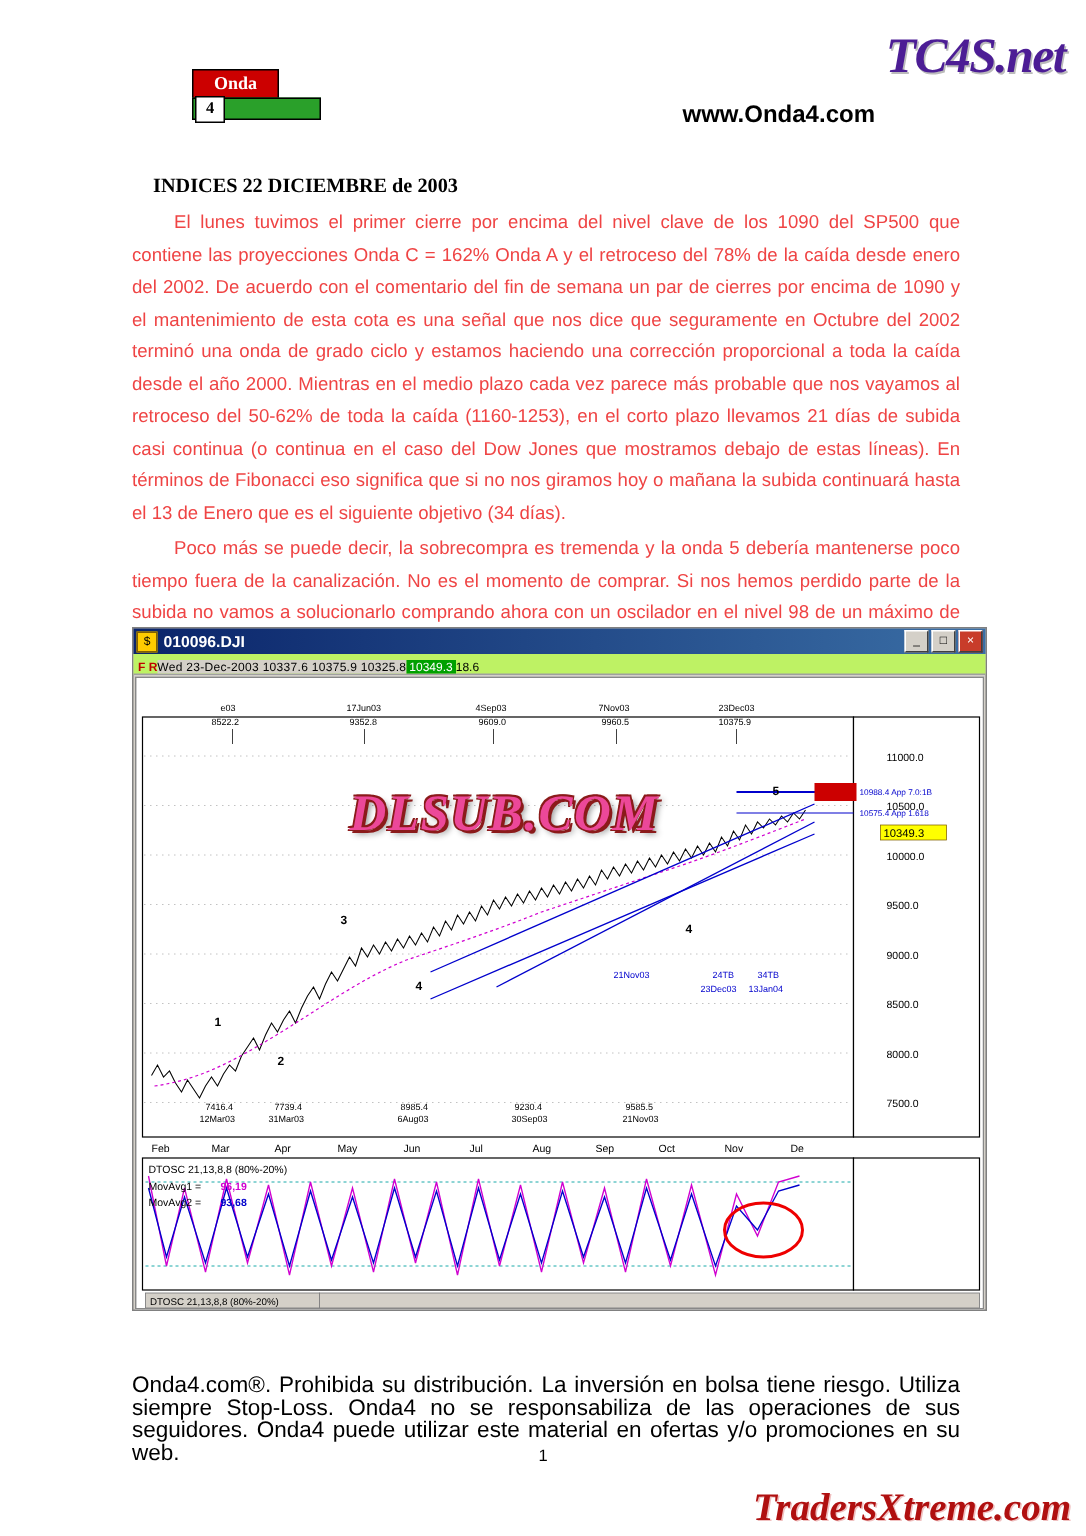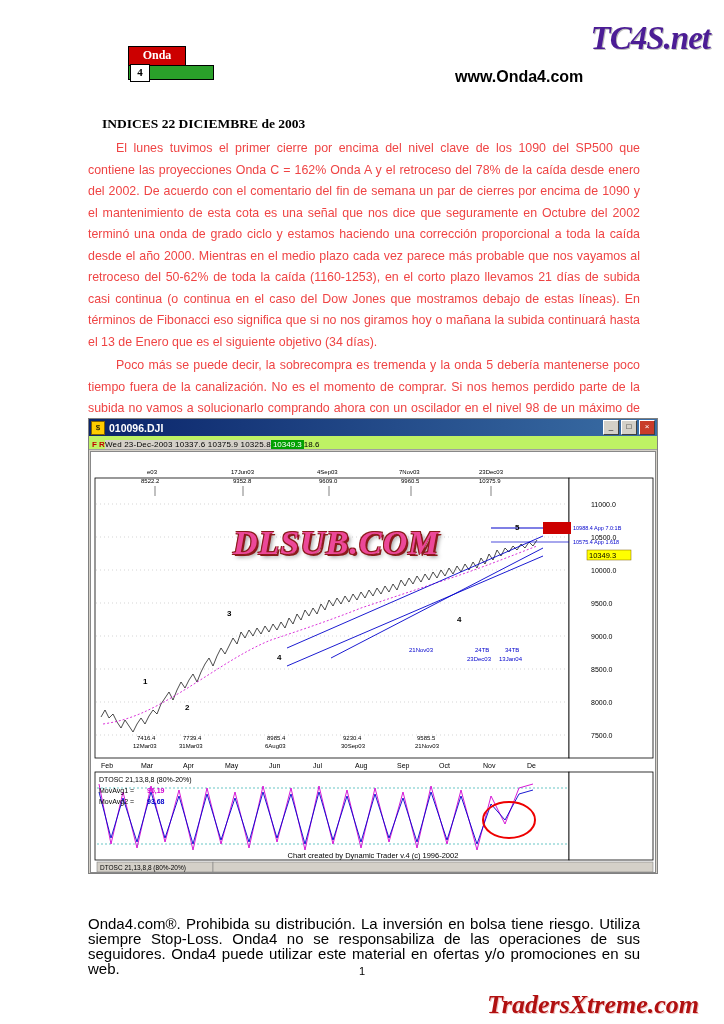--- a/index.html
+++ b/index.html
@@ -227,21 +227,21 @@
   .page-number {
     position: absolute;
     left: 0; top: 965px;
     width: 724px;
     text-align: center;
     font-family: "Liberation Sans", sans-serif;
     font-size: 11px;
   }
   .footer-brand {
     position: absolute;
-    right: 25px; bottom: 4px;
+    right: 10px; bottom: 4px;
     font-family: "Liberation Serif", serif;
     font-size: 26px;
     font-weight: bold;
     font-style: italic;
     color: #b01010;
     text-shadow: 1px 1px 0 #f0c0c0;
   }
 </style>
 </head>
 <body>
@@ -454,19 +454,18 @@
         <text x="56" y="352" fill="#0000cc">93,68</text>
       </g>
 
       <rect x="6" y="410" width="116" height="10" fill="#d4d0c8" stroke="#808080" stroke-width="0.6"></rect>
       <text x="9" y="418" font-family="Liberation Sans, sans-serif" font-size="6.5" fill="#000">DTOSC 21,13,8,8 (80%-20%)</text>
       <rect x="122" y="410" width="440" height="10" fill="#d4d0c8" stroke="#808080" stroke-width="0.6"></rect>
     </svg>
 
     <div class="watermark">DLSUB.COM</div>
 
-    <div style="position:absolute;left:0;bottom:12px;width:100%;text-align:center;font-size:7.5px;color:#000;">Chart created by Dynamic Trader v.4 (c) 1996-2002</div>
   </div>
 </div>
 
 <div class="disclaimer">Onda4.com®. Prohibida su distribución. La inversión en bolsa tiene riesgo. Utiliza siempre Stop-Loss. Onda4 no se responsabiliza de las operaciones de sus seguidores. Onda4 puede utilizar este material en ofertas y/o promociones en su web.</div>
 <div class="page-number">1</div>
 <div class="footer-brand">TradersXtreme.com</div>
 
 </body></html>

